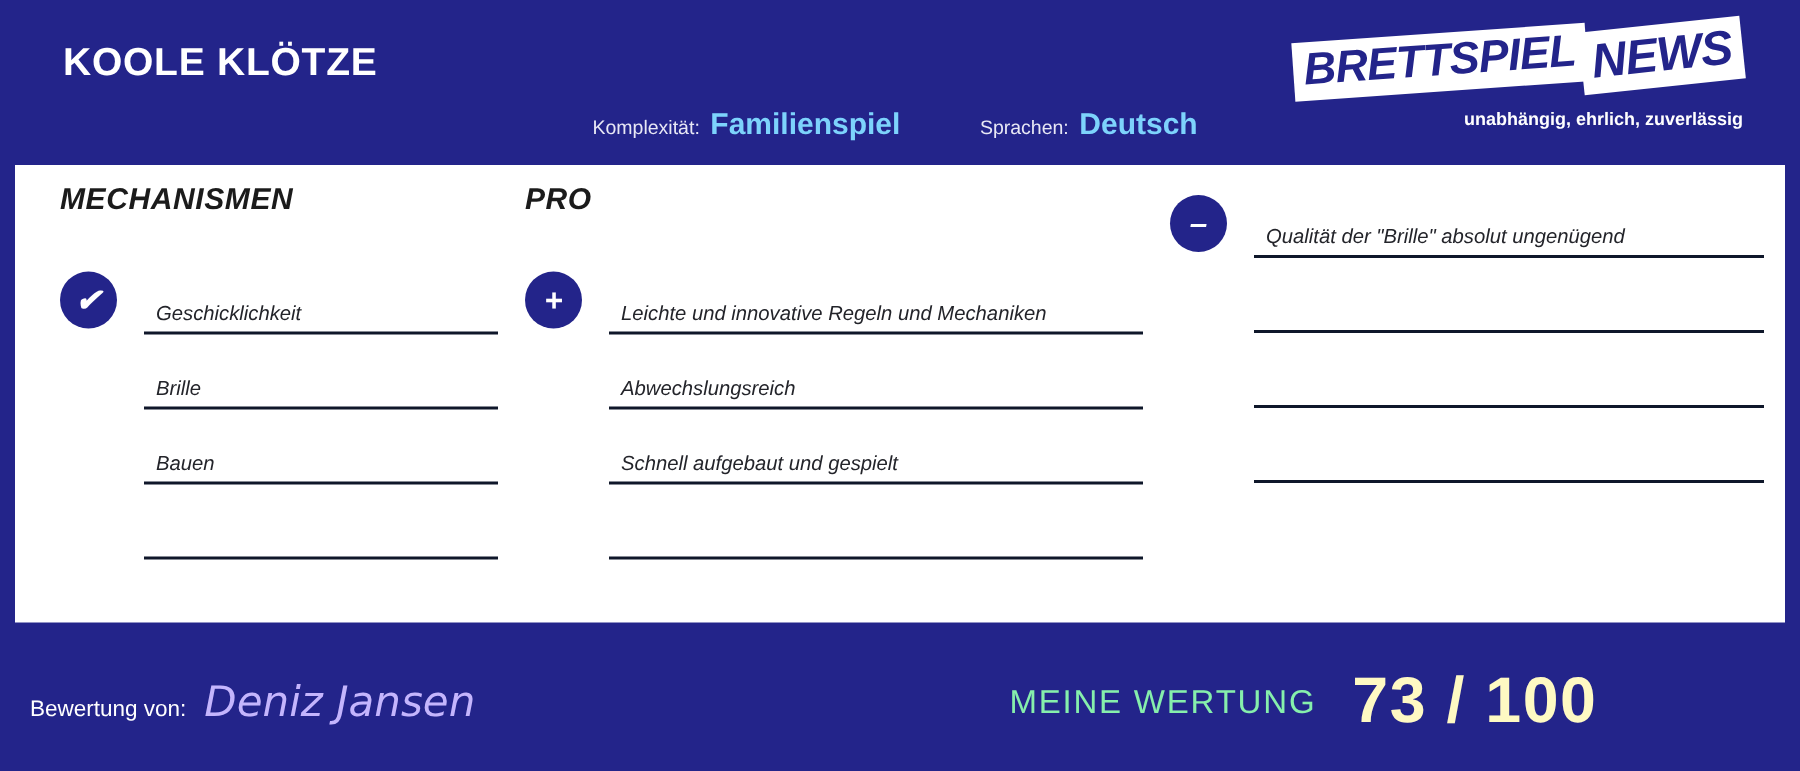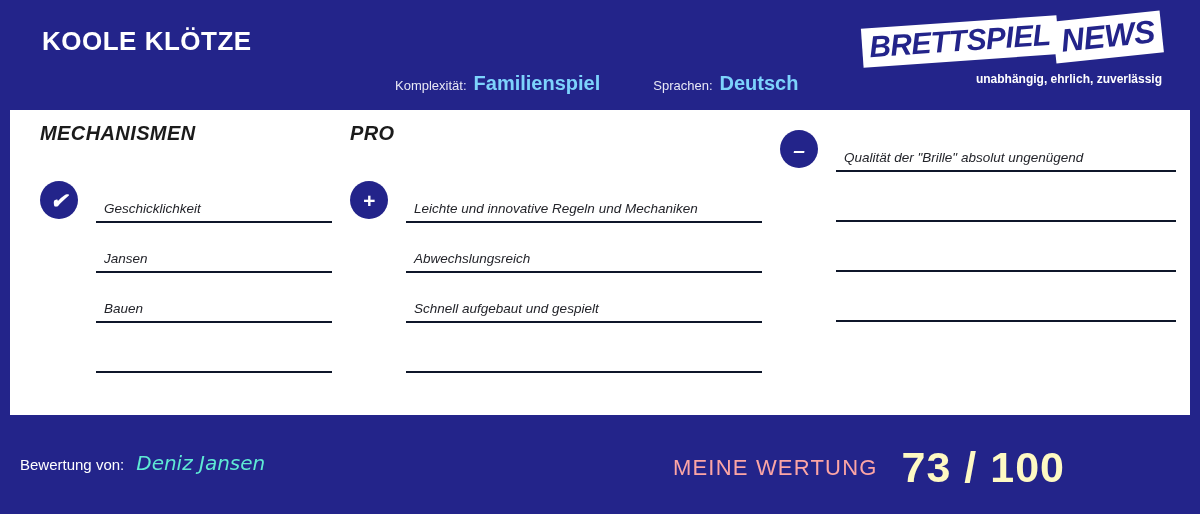--- a/index.html
+++ b/index.html
@@ -174,35 +174,35 @@
     top: 36px;
     display: flex;
     align-items: baseline;
     gap: 12px;
   }
   .rating-by-label {
     color: #ffffff;
     font-size: 15px;
   }
   .reviewer {
-    color: #5eead4;
-    font-size: 20px;
+    color: #c4b5fd;
+    font-size: 28px;
     font-style: italic;
     font-family: "DejaVu Sans", sans-serif;
   }
   .score-block {
     position: absolute;
     right: 28px;
     top: 28px;
     display: flex;
     align-items: center;
     gap: 24px;
   }
   .score-label {
-    color: #fca5a5;
+    color: #86efac;
     font-size: 22px;
     letter-spacing: 1.2px;
   }
   .score-value {
     color: #fef9c3;
     font-size: 43px;
     font-weight: bold;
     letter-spacing: 1px;
   }
 </style>
@@ -238,21 +238,21 @@
 
     <div class="column col-mech">
       <div class="col-title">MECHANISMEN</div>
       <div class="rows">
         <div class="row">
           <div class="bullet">✔</div>
           <div class="row-line">Geschicklichkeit</div>
         </div>
         <div class="row">
           <div class="bullet-spacer"></div>
-          <div class="row-line">Jansen</div>
+          <div class="row-line">Brille</div>
         </div>
         <div class="row">
           <div class="bullet-spacer"></div>
           <div class="row-line">Bauen</div>
         </div>
         <div class="row">
           <div class="bullet-spacer"></div>
           <div class="row-line"></div>
         </div>
       </div>

